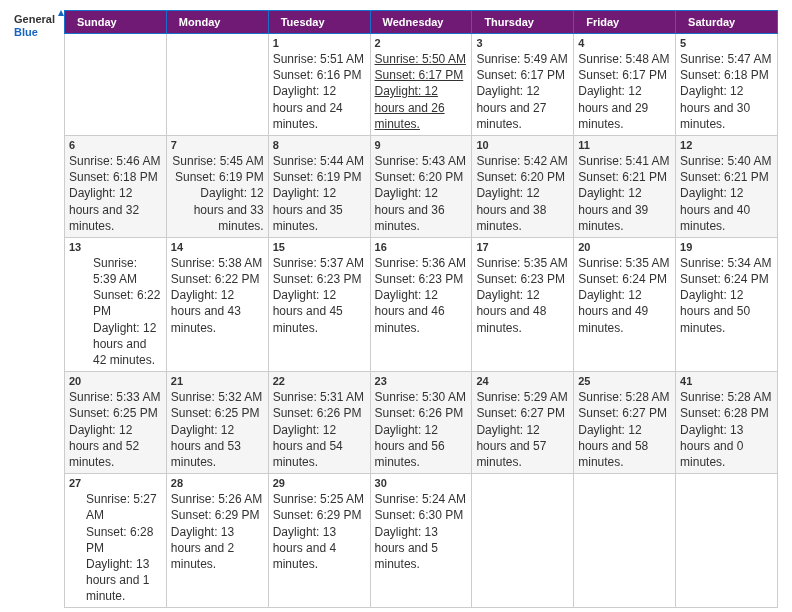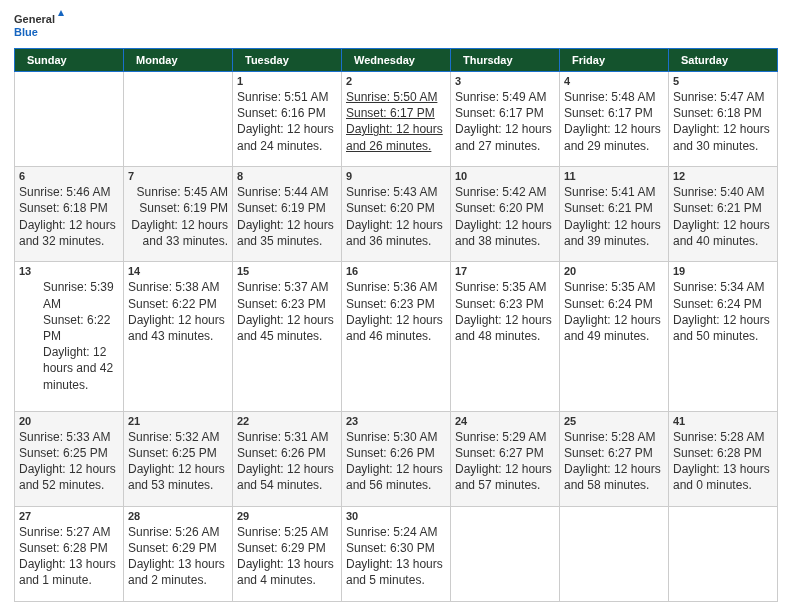--- a/index.html
+++ b/index.html
@@ -8,21 +8,21 @@
       height: 612px;
       font-family: Arial, Helvetica, sans-serif;
       background: #fff;
       overflow: hidden;
     }
     .page {
       width: 792px;
       height: 612px;
       padding: 10px 14px;
       display: flex;
-      flex-direction: column;
+      flex-direction: row;
     }
     .header {
       display: flex;
       justify-content: space-between;
       align-items: flex-start;
       margin-bottom: 8px;
     }
     .logo {
       display: flex;
       align-items: center;
@@ -79,21 +79,21 @@
     .empty-cell {
       background: #f9f9f9;
     }
     tr:nth-child(even) td {
       background: #f5f5f5;
     }
     tr:nth-child(odd) td {
       background: #ffffff;
     }
     .calendar thead tr th {
-      background: #14532d;
+      background: #701a75;
       padding-left: 12px;
     }
   </style>
 </head>
 <body>
 
 <div class="page">
   <div class="header">
     <div class="logo">
   <svg width="50" height="30" viewBox="0 0 50 30">
@@ -283,21 +283,21 @@
           <td>
             <span class="day-num">41</span>
             <div class="day-info" style="white-space: pre-line;">Sunrise: 5:28 AM
 Sunset: 6:28 PM
 Daylight: 13 hours and 0 minutes.</div>
           </td>
         </tr>
         <tr>
           <td>
             <span class="day-num">27</span>
-            <div class="day-info" style="white-space: pre-line;">Sunrise: 5:27 AM
+            <div class="day-info" style="white-space: pre-line; margin-left: 17px;">Sunrise: 5:27 AM
 Sunset: 6:28 PM
 Daylight: 13 hours and 1 minute.</div>
           </td>
           <td>
             <span class="day-num">28</span>
             <div class="day-info" style="white-space: pre-line;">Sunrise: 5:26 AM
 Sunset: 6:29 PM
 Daylight: 13 hours and 2 minutes.</div>
           </td>
           <td>

